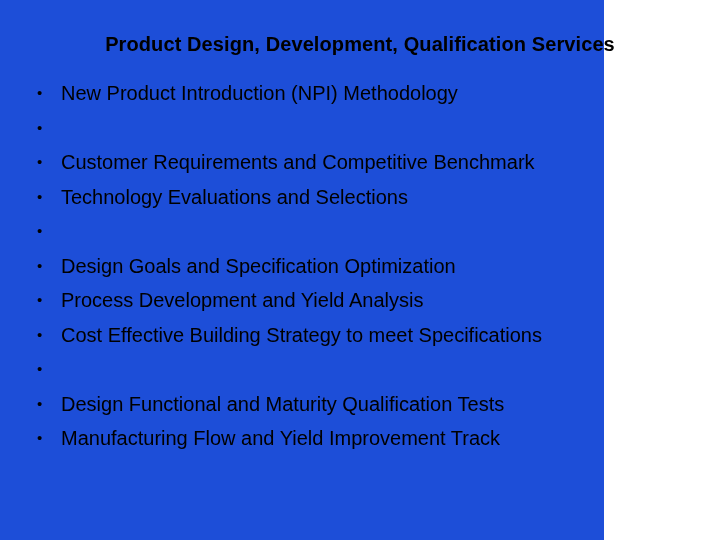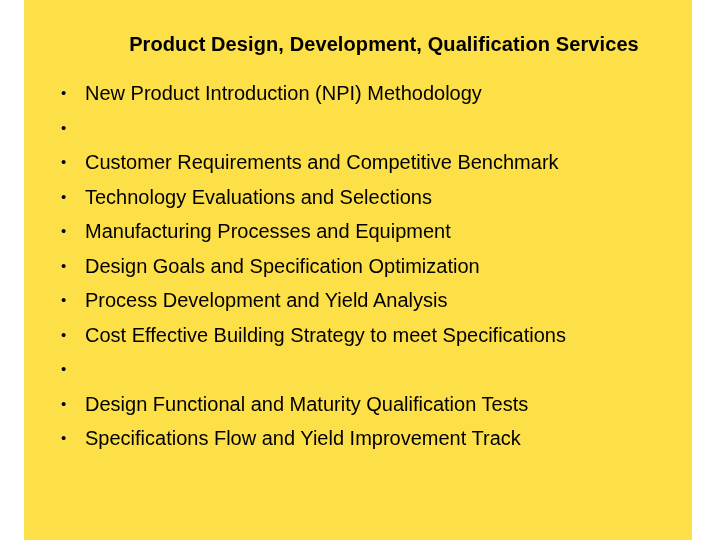--- a/index.html
+++ b/index.html
@@ -10,24 +10,23 @@
   body {
     width: 720px;
     height: 540px;
     background: #ffffff;
     font-family: "Liberation Sans", sans-serif;
     color: #000000;
     overflow: hidden;
   }
   .slide {
     position: relative;
-    width: 668px;
+    width: 604px;
     height: 540px;
-    background: #fde047;
-    margin-left: 24px;
+    background: #1d4ed8;
   }
   .slide-title {
     position: absolute;
     left: 0;
     top: 30px;
     width: 720px;
     text-align: center;
     font-size: 20px;
     font-weight: bold;
     line-height: 28px;
@@ -87,21 +86,20 @@
     <li class="bullet-item">
       <span class="bullet-marker">•</span>
       <span class="bullet-text">Customer Requirements and Competitive Benchmark</span>
     </li>
     <li class="bullet-item">
       <span class="bullet-marker">•</span>
       <span class="bullet-text">Technology Evaluations and Selections</span>
     </li>
     <li class="bullet-item">
       <span class="bullet-marker">•</span>
-      <span class="bullet-text">Manufacturing Processes and Equipment</span>
     </li>
     <li class="bullet-item">
       <span class="bullet-marker">•</span>
       <span class="bullet-text">Design Goals and Specification Optimization</span>
     </li>
     <li class="bullet-item">
       <span class="bullet-marker">•</span>
       <span class="bullet-text">Process Development and Yield Analysis</span>
     </li>
     <li class="bullet-item">
@@ -110,17 +108,17 @@
     </li>
     <li class="bullet-item">
       <span class="bullet-marker">•</span>
     </li>
     <li class="bullet-item">
       <span class="bullet-marker">•</span>
       <span class="bullet-text">Design Functional and Maturity Qualification Tests</span>
     </li>
     <li class="bullet-item">
       <span class="bullet-marker">•</span>
-      <span class="bullet-text">Specifications Flow and Yield Improvement Track</span>
+      <span class="bullet-text">Manufacturing Flow and Yield Improvement Track</span>
     </li>
   </ul>
 
 </div>
 
 </body></html>

